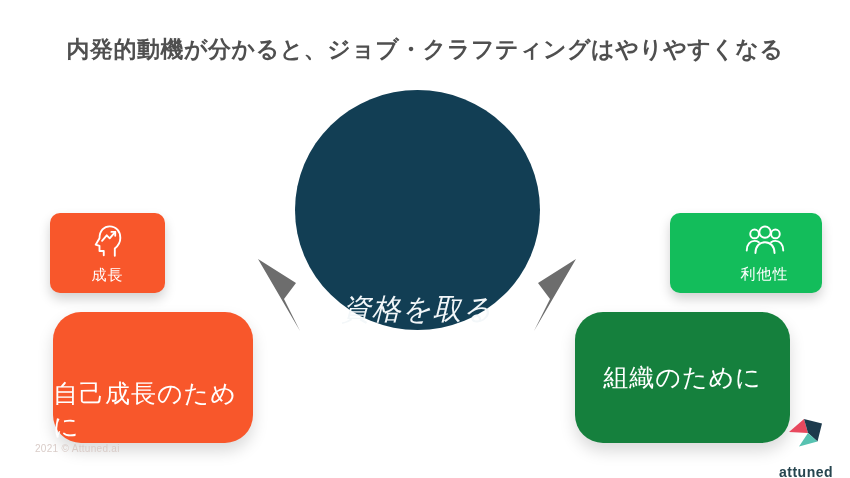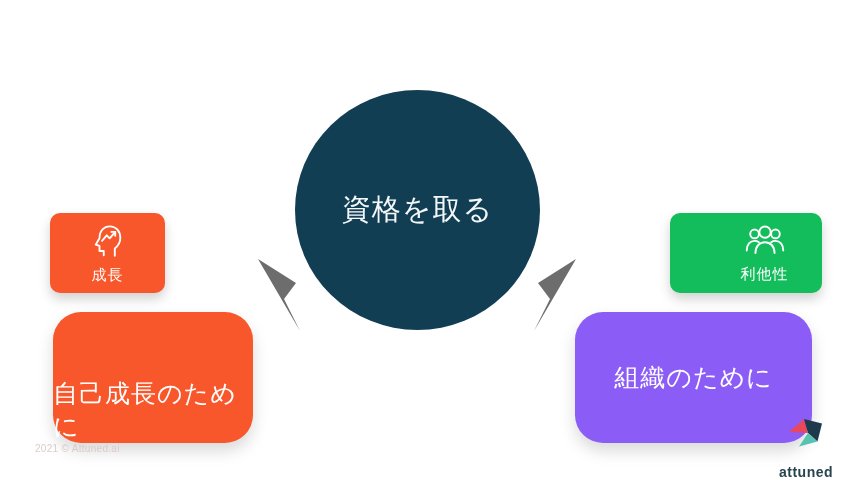--- a/index.html
+++ b/index.html
@@ -30,22 +30,23 @@
   }
   .center-circle {
     position: absolute;
     left: 295px;
     top: 90px;
     width: 245px;
     height: 240px;
     border-radius: 50%;
     background: #123e54;
     display: flex;
-    align-items: center;
+    align-items: flex-end;
     justify-content: center;
+    font-style: italic;
   }
   .center-circle .label {
     color: #f3f7f9;
     font-size: 29px;
     letter-spacing: 1px;
   }
   .arrows {
     position: absolute;
     left: 0;
     top: 0;
@@ -77,21 +78,21 @@
     position: absolute;
     top: 312px;
     height: 131px;
     border-radius: 28px;
     display: flex;
     align-items: center;
     justify-content: center;
     box-shadow: 0 8px 16px rgba(0,0,0,0.15);
   }
   .bigbox.left  { left: 53px;  width: 200px; background: #f8572b; align-items: flex-end; }
-  .bigbox.right { left: 575px; width: 237px; background: #8b5cf6; }
+  .bigbox.right { left: 575px; width: 215px; background: #15803d; }
   .bigbox .box-label {
     color: #ffffff;
     font-size: 25px;
     letter-spacing: 1px;
   }
   .copyright {
     position: absolute;
     left: 35px;
     top: 443px;
     font-size: 10px;
@@ -115,20 +116,21 @@
     color: #26454f;
     letter-spacing: 0.5px;
   }
   .icon svg { display: block; }
 </style>
 </head>
 <body>
 
 <div class="slide">
 
+  <div class="title">内発的動機が分かると、ジョブ・クラフティングはやりやすくなる</div>
 
   <svg class="arrows" width="850" height="478" viewBox="0 0 850 478" xmlns="http://www.w3.org/2000/svg">
     <polygon points="258,259 296,283 284,299 300,331" fill="#6d6d6d"></polygon>
     <polygon points="576,259 538,283 550,299 534,331" fill="#6d6d6d"></polygon>
   </svg>
 
   <div class="center-circle">
     <span class="label">資格を取る</span>
   </div>
 

